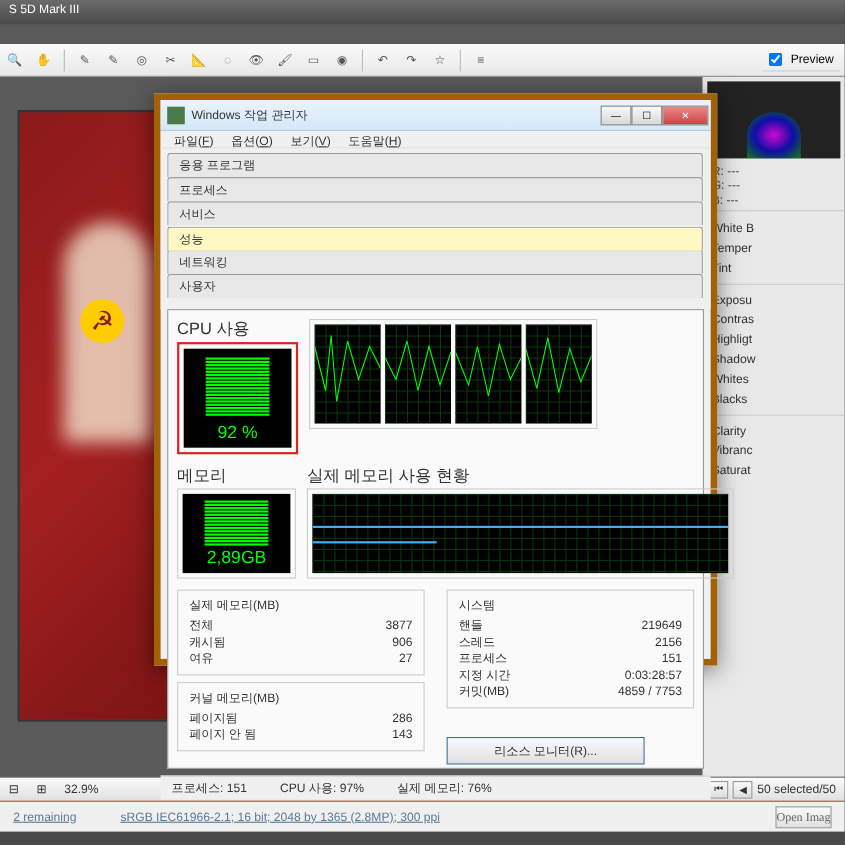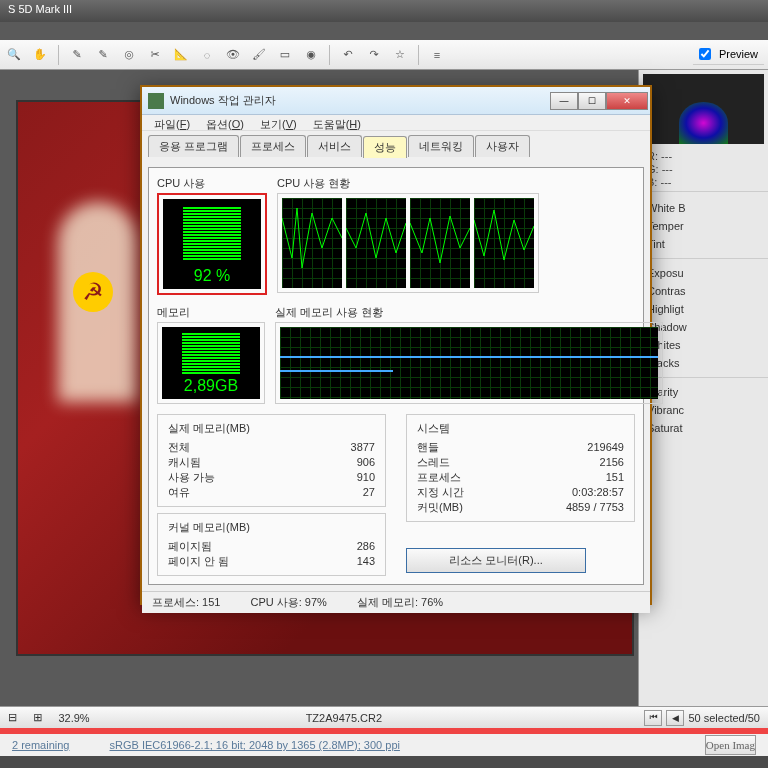--- a/index.html
+++ b/index.html
@@ -18,43 +18,43 @@
 .right-panel{width:130px;background:#e8e8e8;border-left:1px solid #999;}
 .preview-row{padding:4px 6px;display:flex;align-items:center;gap:8px;border-bottom:1px solid #ccc;}
 .preview-row input[type=checkbox]{width:12px;height:12px;}
 .histogram{height:70px;background:#222;margin:4px;position:relative;overflow:hidden;}
 .hist-shape{position:absolute;bottom:0;left:30%;width:40%;height:60%;background:radial-gradient(ellipse at center,rgba(255,0,255,0.8),rgba(0,0,255,0.6),rgba(0,255,0,0.4));border-radius:50% 50% 0 0;}
 .rgb-readout{padding:2px 8px;color:#444;line-height:13px;}
 .panel-section{padding:4px 8px;border-top:1px solid #ccc;}
 .slider-row{display:flex;align-items:center;margin:6px 0;}
 .slider-label{color:#333;font-size:11px;}
 .zoom-bar{height:22px;background:linear-gradient(#fafafa,#e0e0e0);border-top:1px solid #999;display:flex;align-items:center;padding:0 8px;gap:16px;color:#333;}
-.status-bar{height:28px;background:#f0f0f0;border-top:6px solid #ef4444;display:flex;align-items:center;padding:0 12px;gap:40px;}
+.status-bar{height:28px;background:#f0f0f0;border-top:1px solid #ef4444;display:flex;align-items:center;padding:0 12px;gap:40px;}
 .status-link{color:#5a7a9a;text-decoration:underline;cursor:pointer;}
 .status-btn{margin-left:auto;padding:3px 0;background:linear-gradient(#fafafa,#e0e0e0);border:1px solid #999;color:#666;font-family:Liberation Serif, serif;}
 
 
-.tm-window{position:absolute;left:140px;top:85px;width:512px;height:520px;background:#f0f0f0;border:2px solid #a16207;box-shadow:0 4px 20px rgba(0,0,0,0.5);}
+.tm-window{position:absolute;left:140px;top:85px;width:512px;height:520px;background:#f0f0f0;border:6px solid #a16207;box-shadow:0 4px 20px rgba(0,0,0,0.5);}
 .tm-titlebar{height:28px;background:linear-gradient(#eaf4fc,#d4e8f7);display:flex;align-items:center;padding:0 2px 0 6px;border-bottom:1px solid #b0c4d8;}
 .tm-titlebar-icon{width:16px;height:16px;background:#4a7a4a;margin-right:6px;}
 .tm-titlebar-text{flex:1;color:#333;}
 .tm-win-btns{display:flex;gap:0;}
 .tm-win-btn{width:28px;height:18px;border:1px solid #888;background:linear-gradient(#f8f8f8,#d8d8d8);display:flex;align-items:center;justify-content:center;font-size:9px;}
 .tm-win-btn.close{background:linear-gradient(#e88,#c44);color:#fff;width:42px;}
 .tm-menubar{height:16px;background:#f0f0f0;display:flex;padding:0 4px;border-bottom:1px solid #ddd;}
 .tm-menu-item{padding:2px 8px;color:#333;}
 .tm-menu-item u{text-decoration:underline;}
-.tm-tabs{display:flex;padding:4px 6px 10px 6px;background:#f0f0f0;}
+.tm-tabs{display:flex;padding:4px 6px 10px 6px;background:#f0f0f0;flex-direction:column;}
 .tm-tab{padding:3px 10px;border:1px solid #999;border-bottom:none;background:#e8e8e8;margin-right:1px;color:#333;border-radius:3px 3px 0 0;}
 .tm-tab.active{background:#fef9c3;position:relative;top:1px;}
 .tm-body{border:1px solid #999;margin:0 6px 6px 6px;background:#fafafa;padding:8px;height:418px;}
 .tm-row{display:flex;gap:10px;margin-bottom:10px;}
 .tm-group{border:1px solid #ccc;padding:4px;}
 .tm-group.red{border:2px solid #d22;}
-.tm-group-label{color:#333;margin-bottom:2px;font-size:11px;}
+.tm-group-label{color:#333;margin-bottom:2px;font-size:15px;}
 .tm-graph{background:#000;position:relative;overflow:hidden;}
 .tm-graph.gauge{width:98px;height:90px;}
 .tm-graph.small{width:60px;height:90px;}
 .tm-graph.mem-wide{width:378px;height:72px;}
 .gauge-bars{position:absolute;left:20px;top:8px;width:58px;height:58px;display:flex;flex-direction:column;gap:1px;}
 .gauge-bar{height:2px;background:#0f0;}
 .gauge-text{position:absolute;bottom:4px;width:100%;text-align:center;color:#0f0;font-size:16px;}
 .grid-bg{position:absolute;inset:0;background-image:linear-gradient(#0a3a0a 1px,transparent 1px),linear-gradient(90deg,#0a3a0a 1px,transparent 1px);background-size:10px 10px;}
 .cpu-line{position:absolute;inset:0;}
 .cpu-line svg{width:100%;height:100%;}
@@ -227,21 +227,20 @@
                 <div class="gauge-bar"></div>
                 <div class="gauge-bar"></div>
                 <div class="gauge-bar"></div>
                 <div class="gauge-bar"></div>
               </div>
             <div class="gauge-text">92 %</div>
           </div>
         </div>
       </div>
       <div>
-        <div class="tm-group-label">CPU 사용 현황</div>
         <div class="tm-group" style="display:flex;gap:4px;">
           <div class="tm-graph small">
               <div class="grid-bg"></div>
               <div class="cpu-line"><svg>
                   <polyline points="0,20 10,60 15,10 20,70 30,15 40,50 50,20 60,40" stroke="#0f0" fill="none"></polyline>
                 </svg></div>
             </div>
           <div class="tm-graph small">
               <div class="grid-bg"></div>
               <div class="cpu-line"><svg>
@@ -305,24 +304,20 @@
           <div id="phys-rows">
               <div class="tm-stat-row">
                 <span>전체</span>
                 <span>3877</span>
               </div>
               <div class="tm-stat-row">
                 <span>캐시됨</span>
                 <span>906</span>
               </div>
               <div class="tm-stat-row">
-                <span>사용 가능</span>
-                <span>910</span>
-              </div>
-              <div class="tm-stat-row">
                 <span>여유</span>
                 <span>27</span>
               </div>
             </div>
         </div>
         <div class="tm-stat-group" style="margin-top:6px">
           <div class="tm-stat-title">커널 메모리(MB)</div>
           <div id="kernel-rows">
               <div class="tm-stat-row">
                 <span>페이지됨</span>

